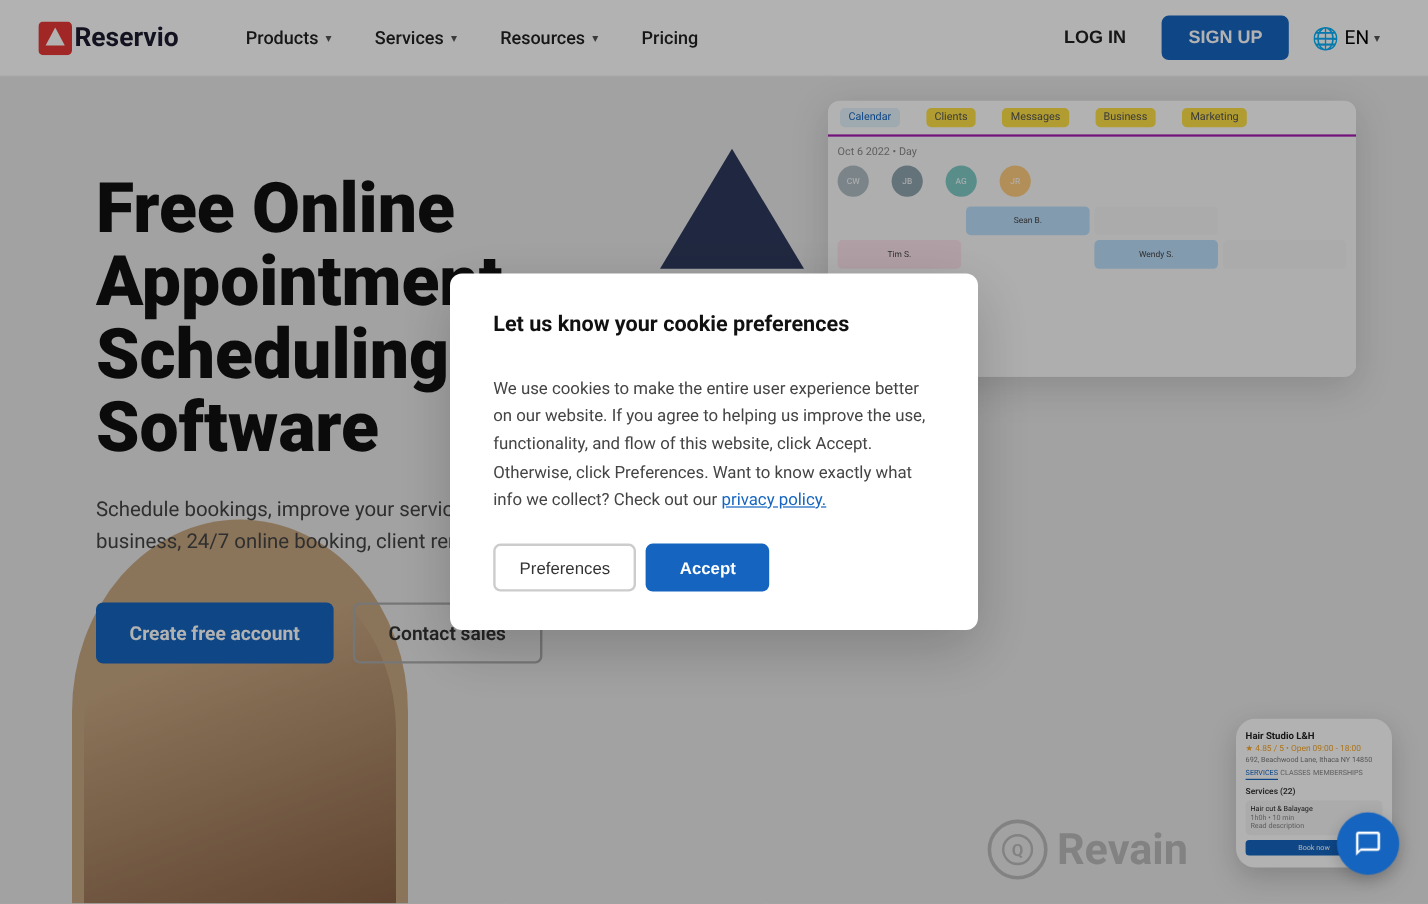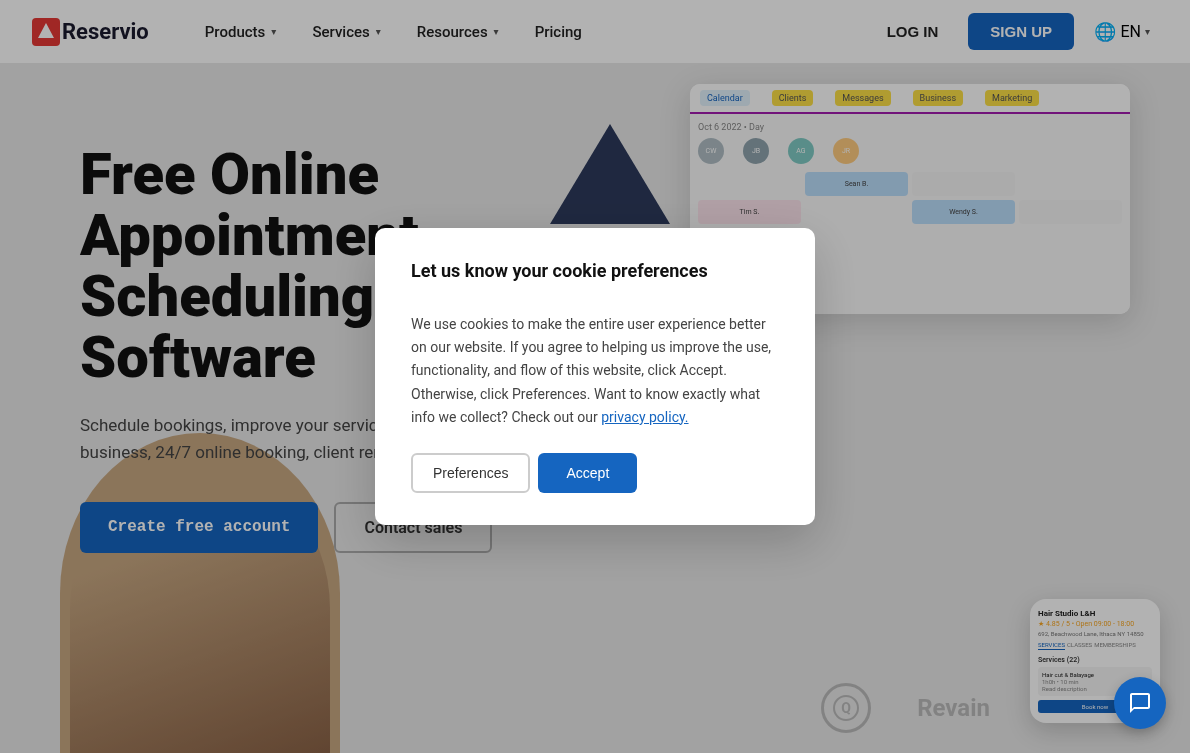--- a/index.html
+++ b/index.html
@@ -152,21 +152,20 @@
       padding: 16px 28px;
       font-size: 16px;
       font-weight: 700;
       color: #fff;
       background: #1565c0;
       border: none;
       cursor: pointer;
       border-radius: 6px;
       text-decoration: none;
       display: inline-block;
-      font-family: Liberation Mono, monospace;
     }
 
     .btn-cta-secondary {
       padding: 14px 28px;
       font-size: 16px;
       font-weight: 600;
       color: #333;
       background: transparent;
       border: 2px solid #aaa;
       cursor: pointer;
@@ -366,24 +365,23 @@
       border: 3px solid #555;
       border-radius: 50%;
       display: flex;
       align-items: center;
       justify-content: center;
       font-size: 20px;
       color: #555;
     }
 
     .revain-text {
-      font-size: 24px;
+      font-size: 36px;
       font-weight: 700;
       color: #555;
-      margin-left: 38px;
     }
 
     
     .triangle-shape {
       position: absolute;
       top: 60px;
       right: 520px;
       width: 0;
       height: 0;
       border-left: 60px solid transparent;
@@ -466,21 +464,21 @@
       color: #333;
       background: #fff;
       border: 2px solid #ccc;
       border-radius: 6px;
       cursor: pointer;
     }
 
     .btn-accept {
       padding: 10px 28px;
       font-size: 14px;
-      font-weight: 400;
+      font-weight: 700;
       color: #fff;
       background: #1565c0;
       border: none;
       border-radius: 6px;
       cursor: pointer;
     }
   </style>
 </head>
 <body>
 

